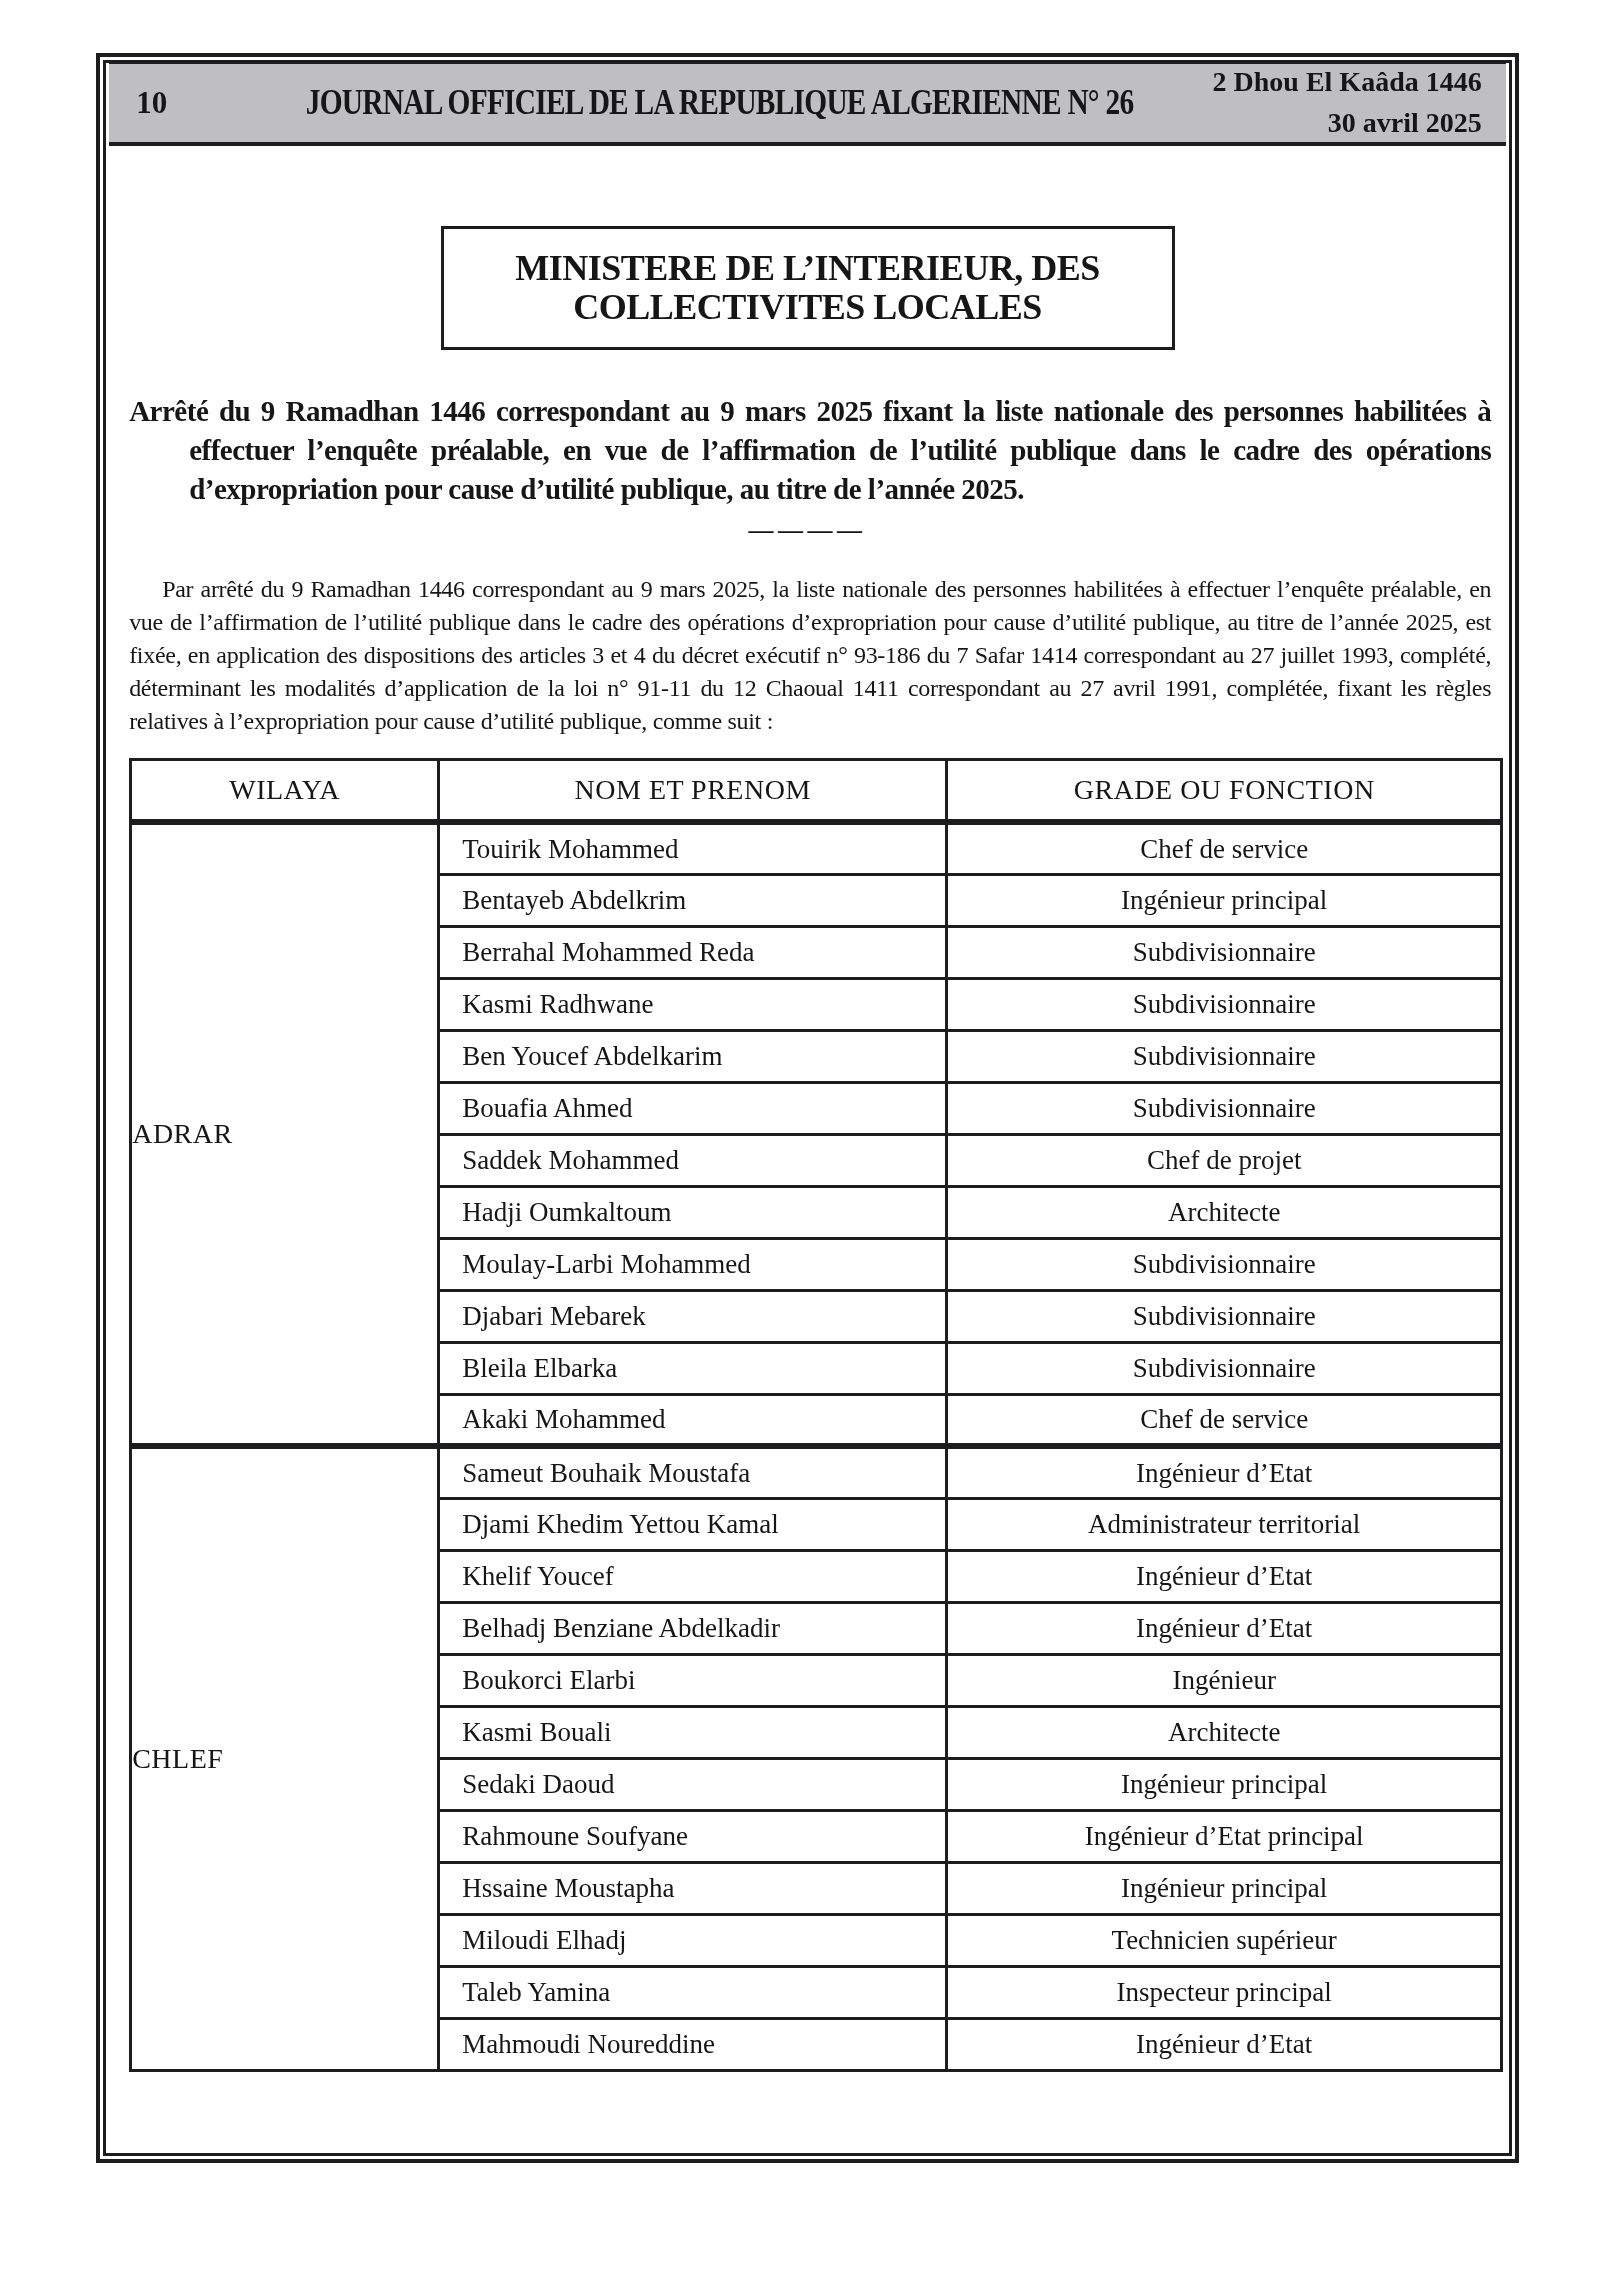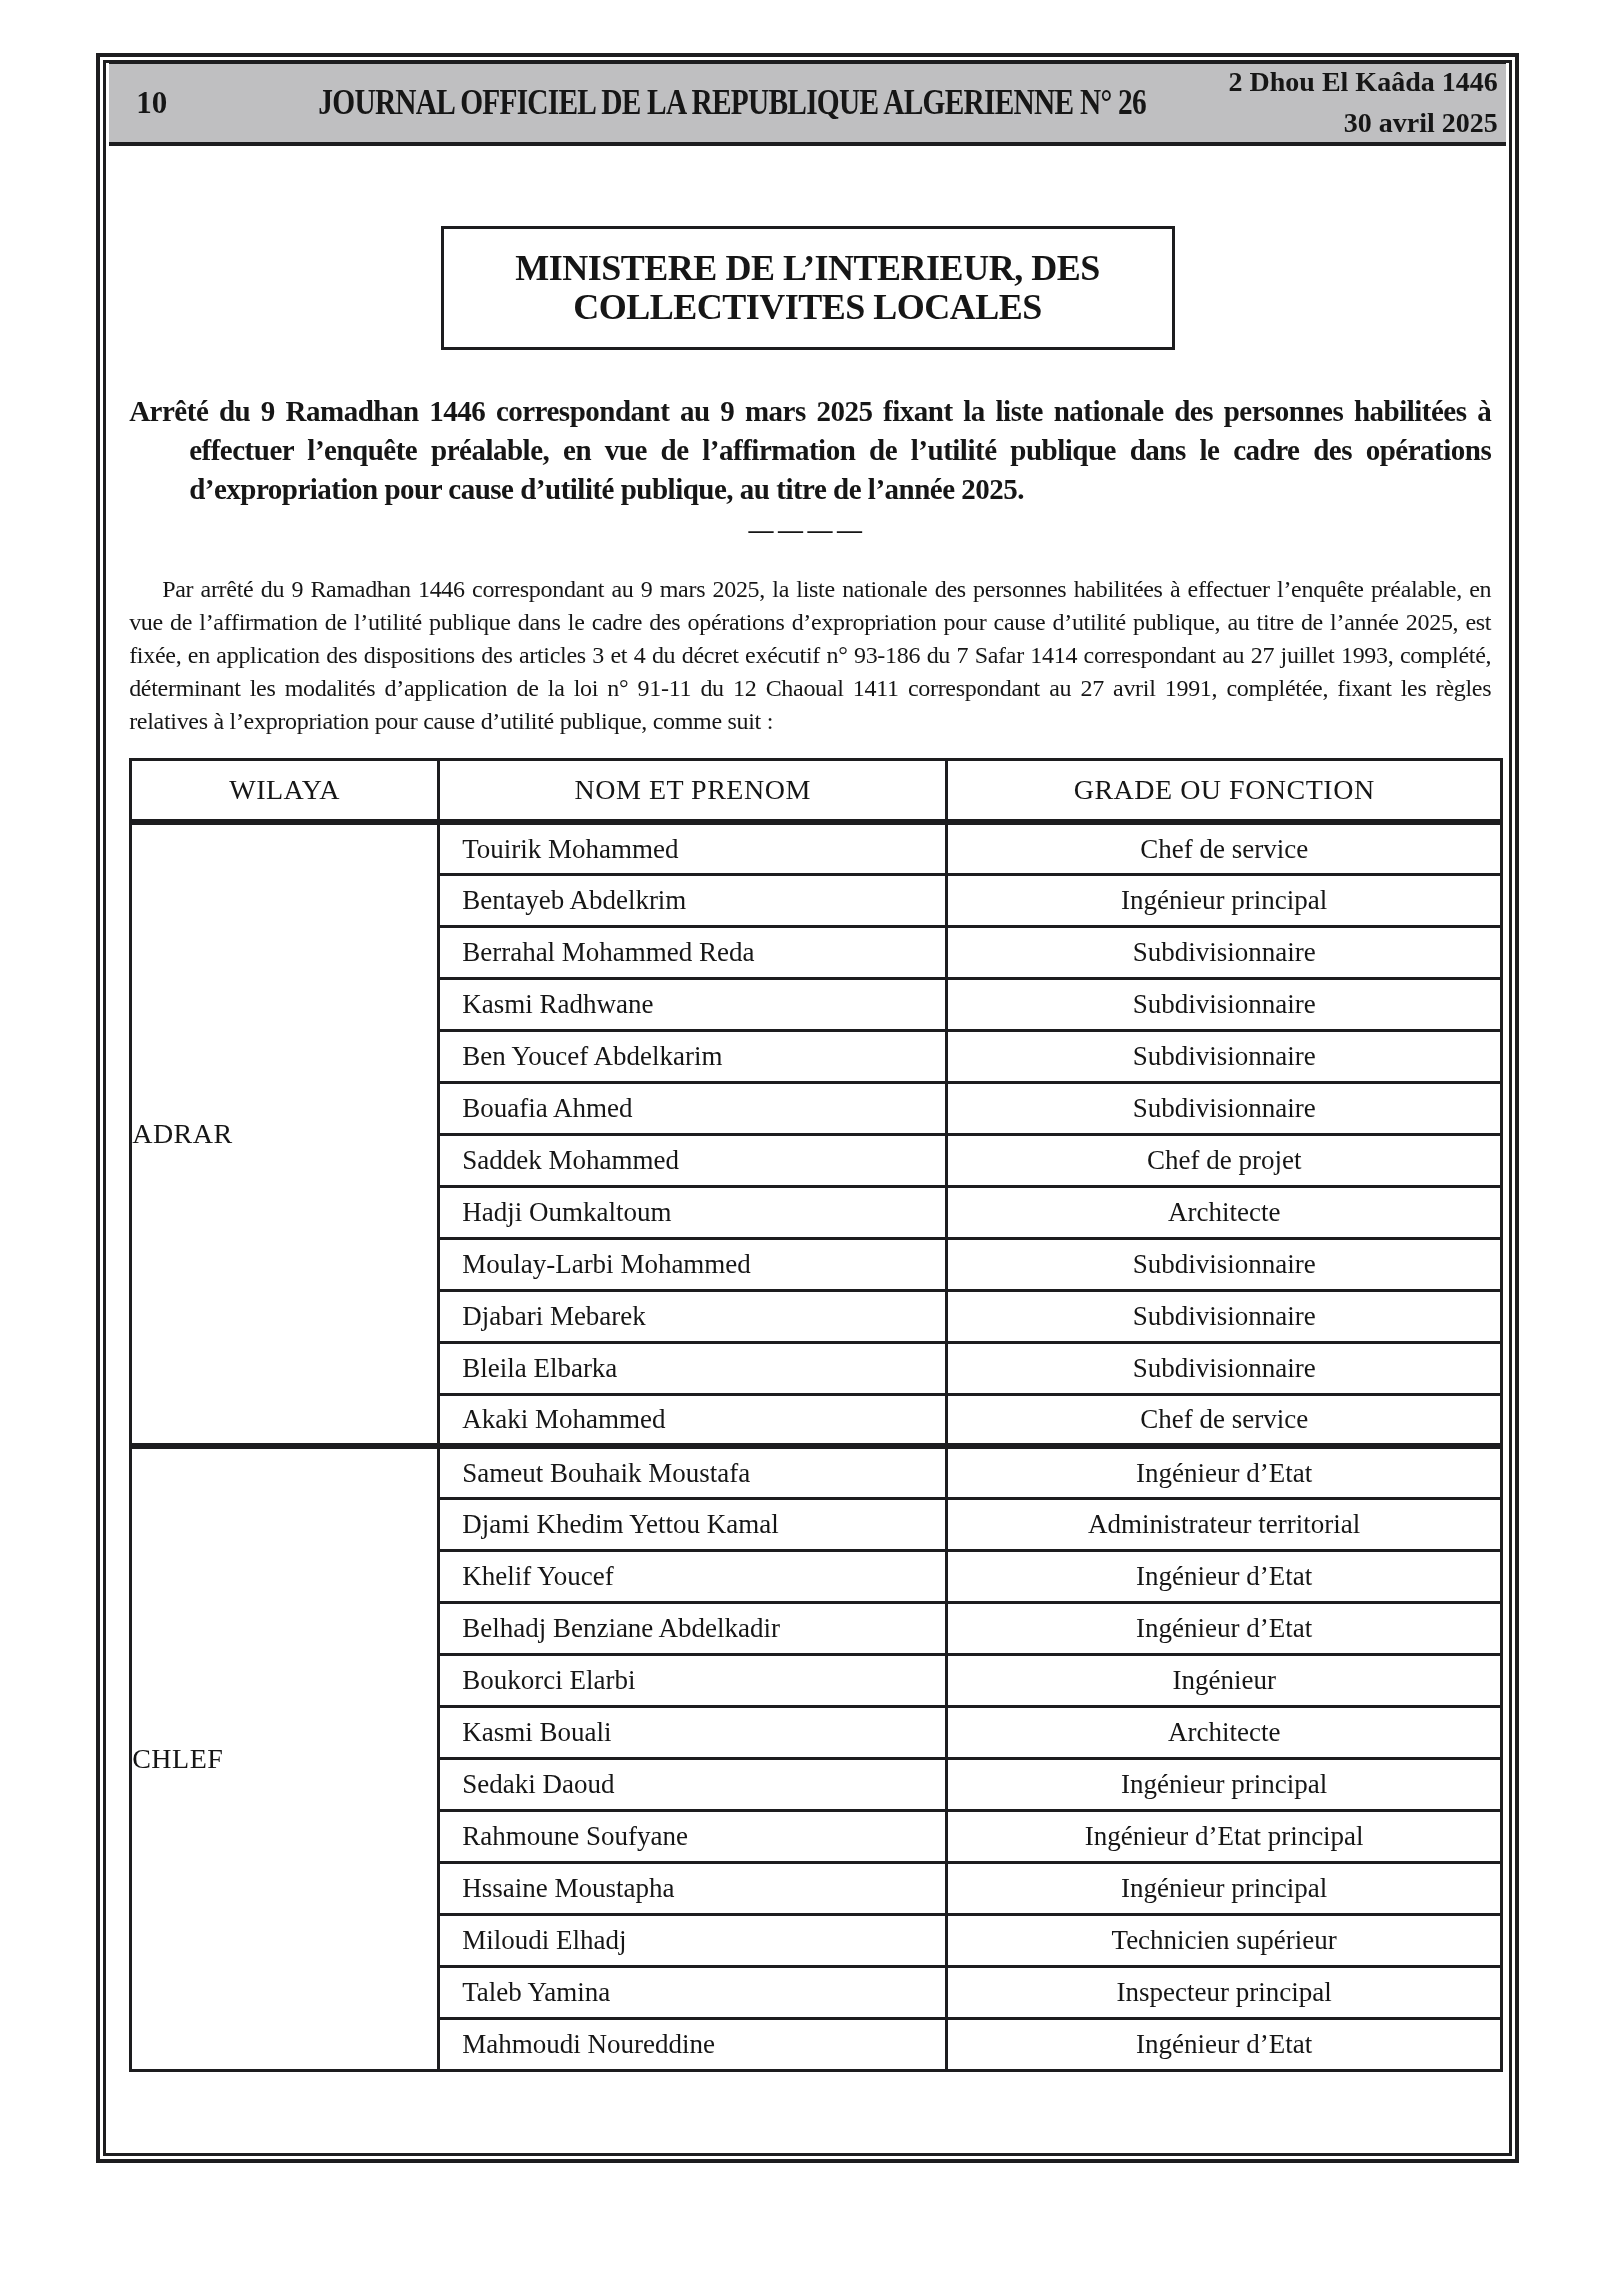--- a/index.html
+++ b/index.html
@@ -22,21 +22,21 @@
     display:flex; align-items:center;
   }
   .page-num {
     width:127px; padding-left:27px; font-weight:bold; font-size:31px;
   }
   .masthead-title {
     flex:1; text-align:center; font-weight:bold; font-size:35px;
     letter-spacing:-0.9px; transform:scaleX(0.84); white-space:nowrap;
   }
   .masthead-dates {
-    text-align:right; padding-right:8px; font-weight:bold; font-size:28px;
+    text-align:right; padding-right:24px; font-weight:bold; font-size:28px;
     line-height:1; white-space:nowrap;
   }
   .masthead-dates .d1 { margin-bottom:13.6px; }
   .content { padding:0 16.3px; }
   .ministry-box {
     width:734px; margin:80px auto 0 auto; border:3.6px solid #1d1d1f;
     padding:20px 11px; text-align:center; font-weight:bold;
     font-size:36px; line-height:39px; letter-spacing:-0.5px;
   }
   .decree-title {

